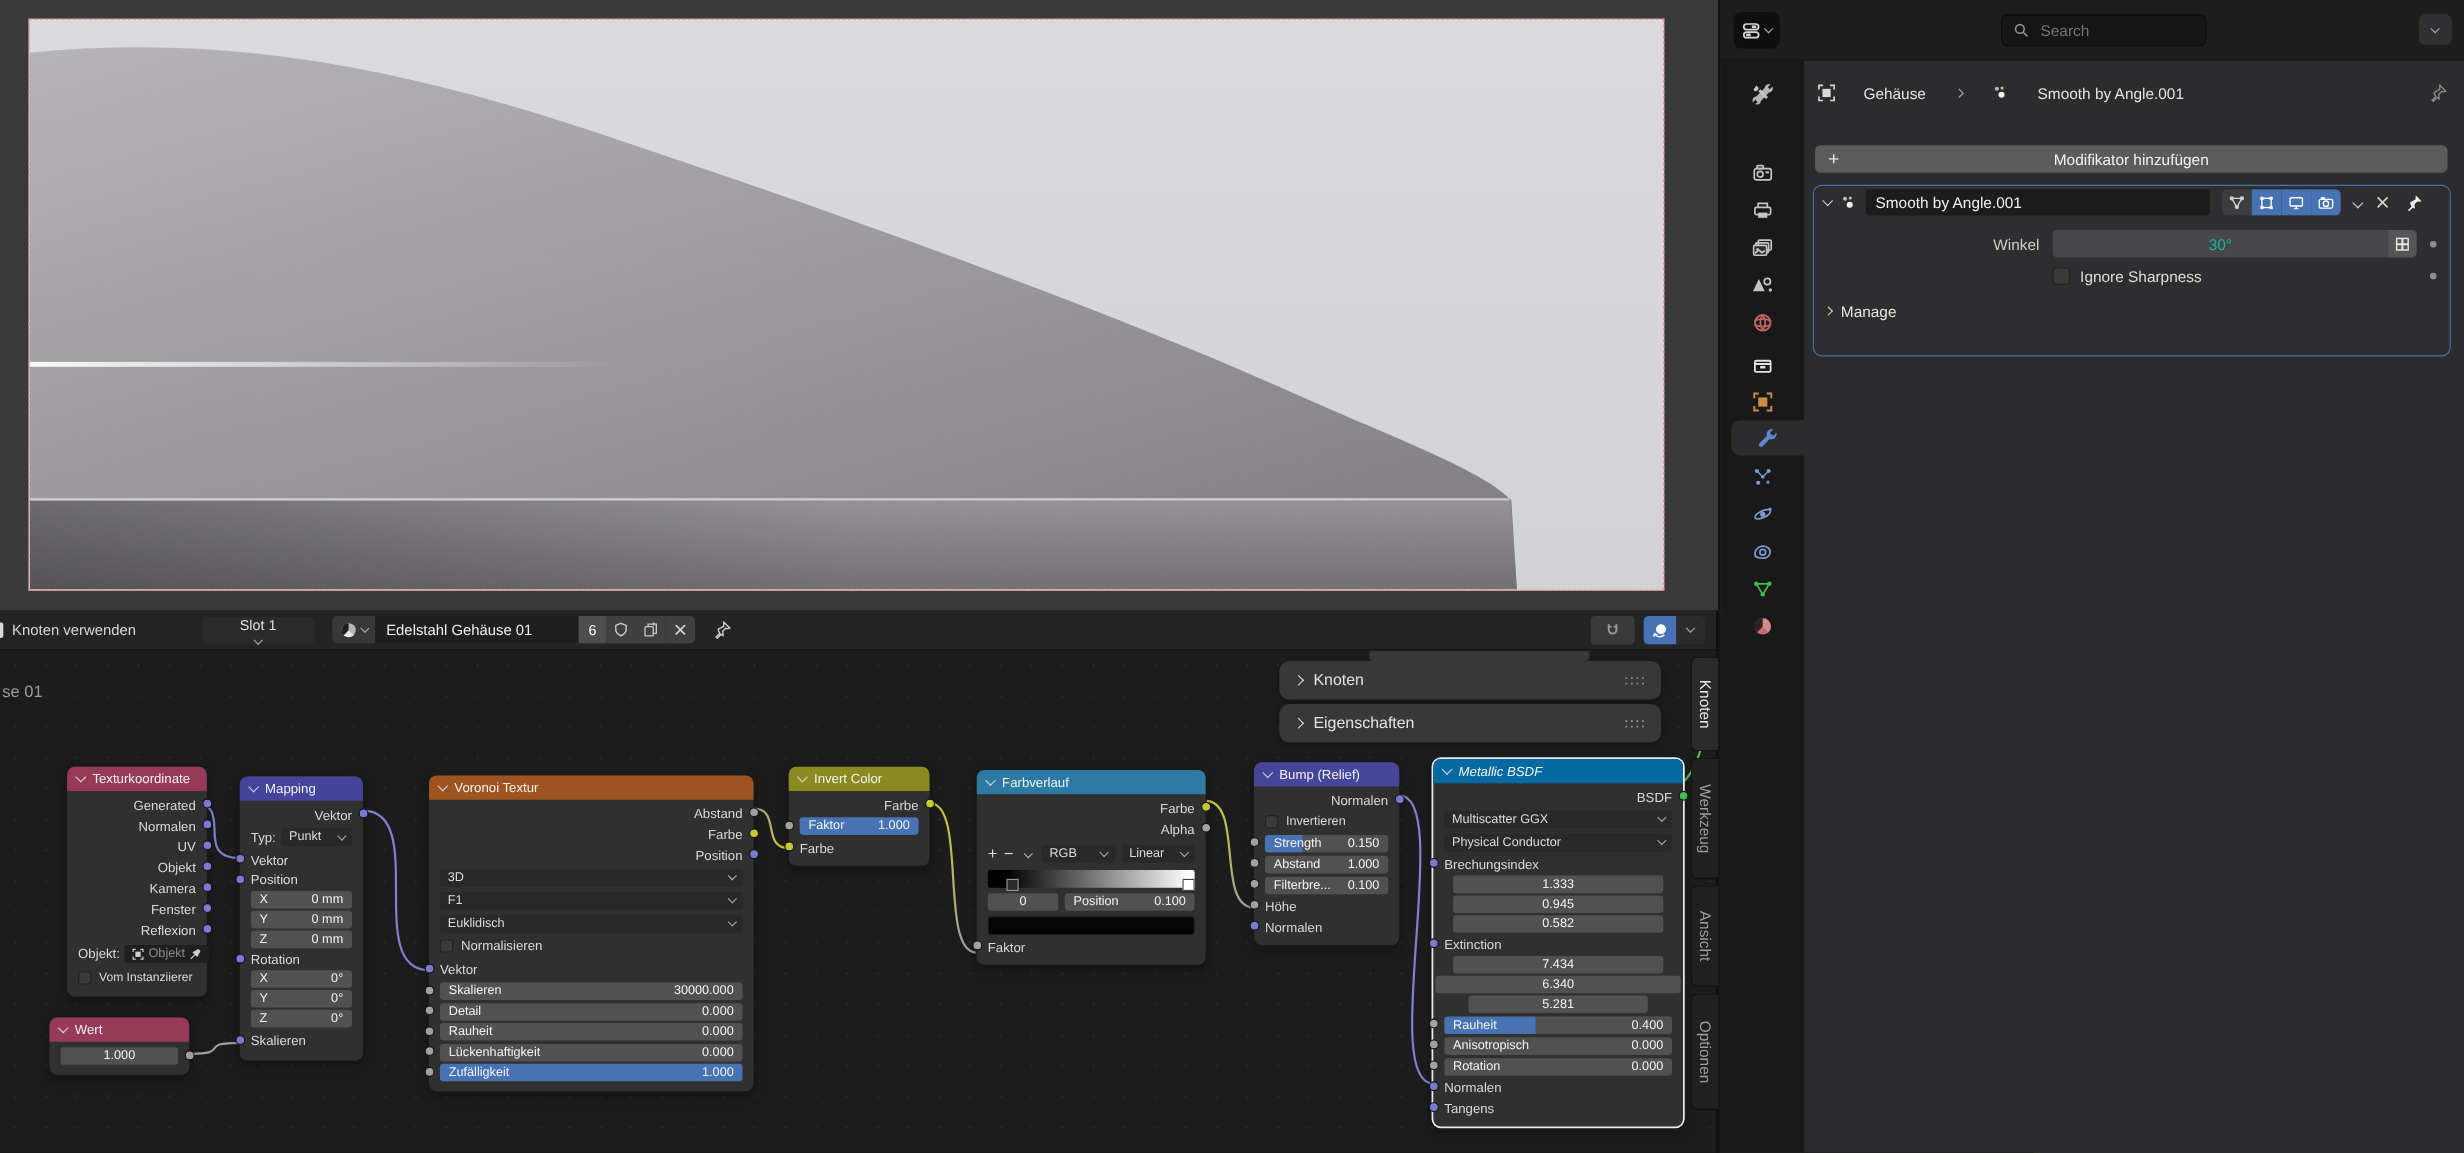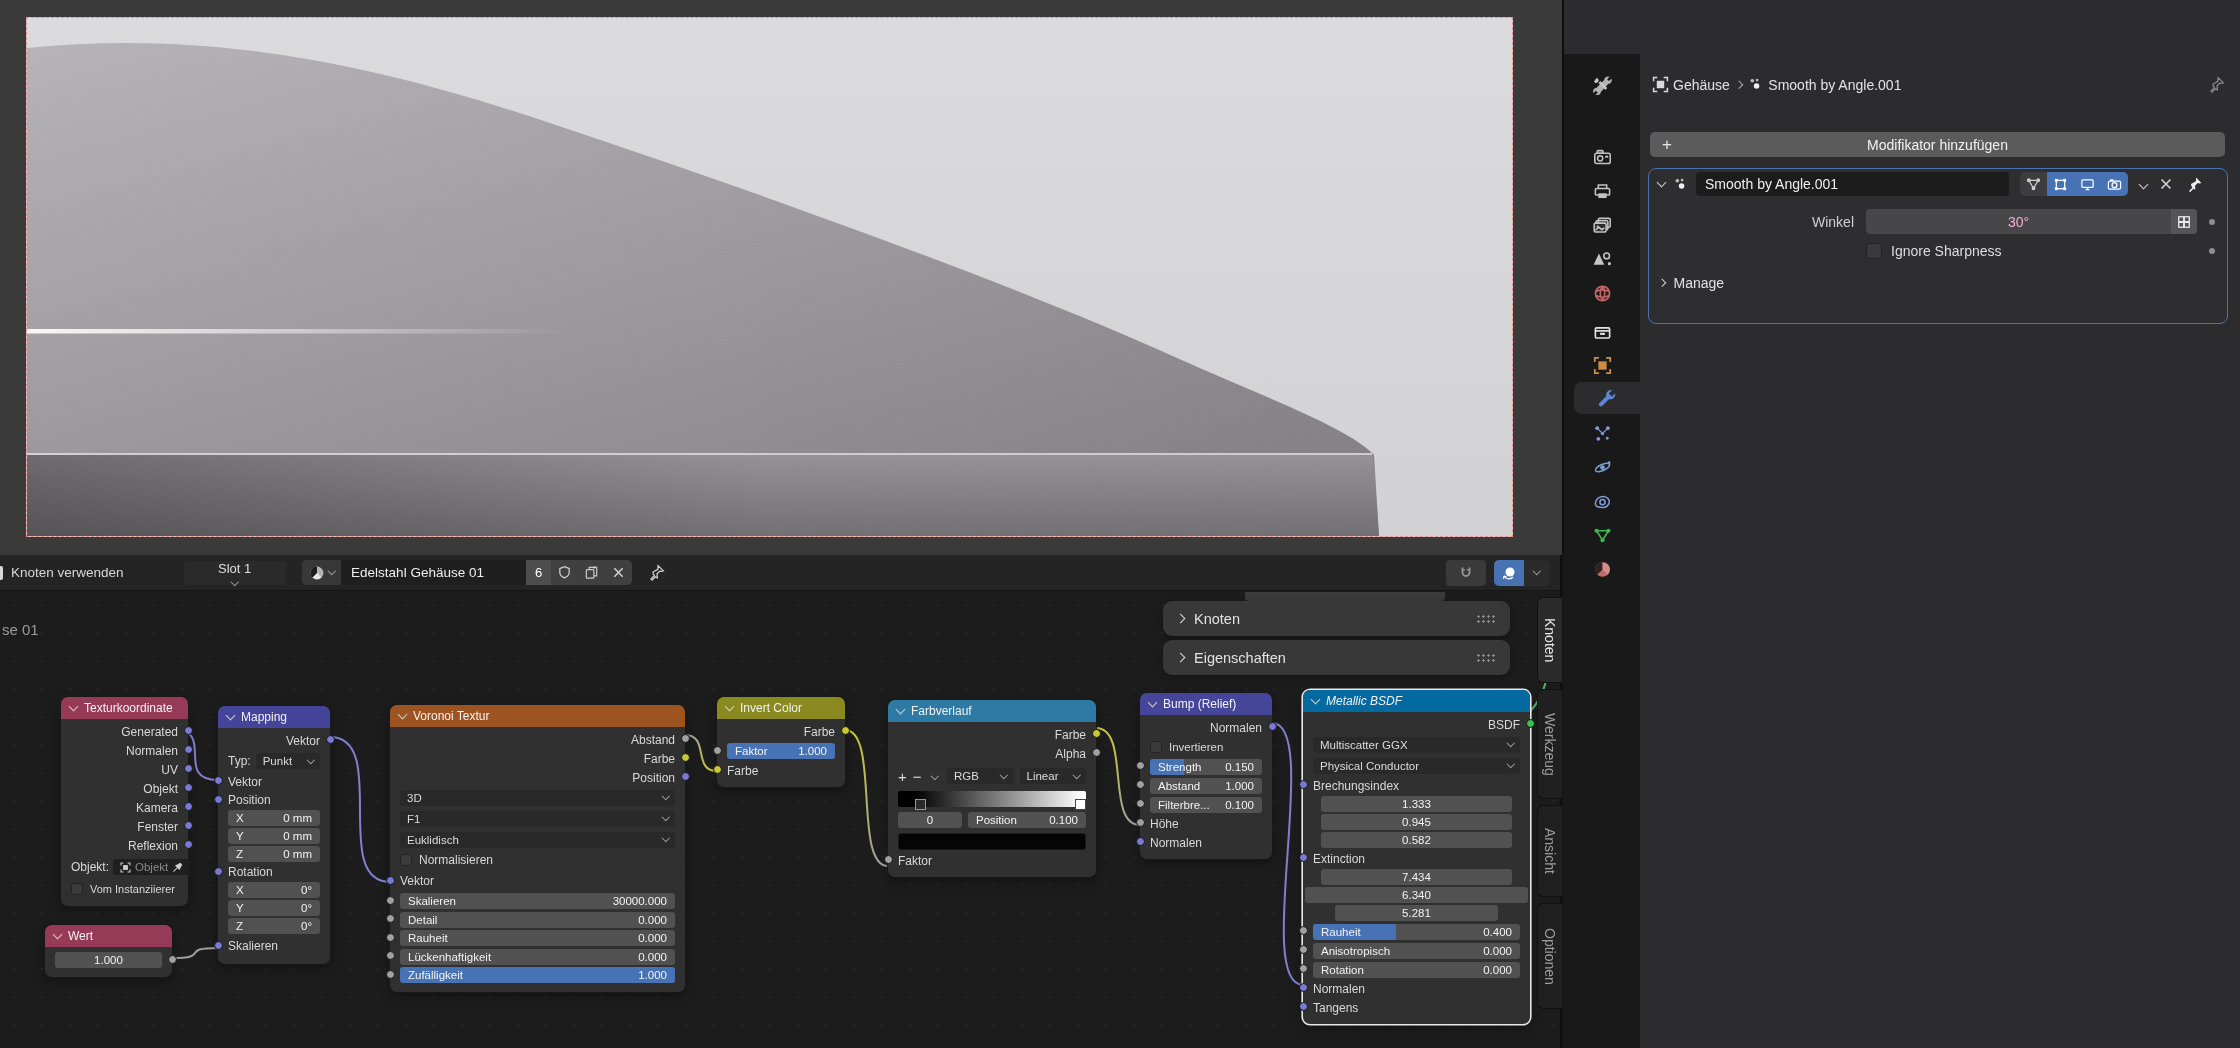--- a/index.html
+++ b/index.html
@@ -52,29 +52,29 @@
 
   
   #props{left:1564px;top:0;width:676px;height:1048px;background:#2c2c2e;}
   #phdr{left:0;top:0;width:676px;height:54px;background:#1d1d1e;border-bottom:1px solid #111;}
   #ptabs{left:0;top:54px;width:76px;height:994px;background:#19191a;}
   .ptab{position:absolute;left:22px;width:32px;height:30px;display:flex;align-items:center;justify-content:center;color:#b9b9b9;}
   .ptab.on{left:10px;width:66px;background:#2c2c2e;border-radius:8px 0 0 8px;color:#6f9fe0;}
   #pmain{left:76px;top:54px;width:600px;height:994px;}
   .searchbox{display:flex;align-items:center;gap:8px;background:#151515;border:1px solid #0c0c0c;border-radius:6px;height:27px;padding:0 10px;color:#8a8a8a;}
   .searchbox input{background:transparent;border:none;outline:none;color:#cfcfcf;font-size:14px;width:120px;font-family:"Liberation Sans",sans-serif;}
-  .crumb{display:flex;align-items:center;gap:4px;font-size:14px;color:#e3e3e3;}
+  .crumb{display:flex;align-items:center;gap:25px;font-size:14px;color:#e3e3e3;}
   .bigbtn{position:absolute;display:flex;align-items:center;justify-content:center;background:#5b5b5b;border-radius:5px;color:#f2f2f2;font-size:14px;}
   #modpanel{position:absolute;border:1px solid #4a72ad;border-radius:8px;background:#2e2e30;}
   .mhdr{display:flex;align-items:center;gap:7px;height:30px;padding:0 9px;}
   .nameinput{background:#1c1c1c;border-radius:4px;height:24px;display:flex;align-items:center;padding:0 9px;color:#efefef;font-size:14px;width:295px;}
   .ibtn{width:27px;height:24px;display:flex;align-items:center;justify-content:center;border-radius:0;background:#3d3d3f;color:#cfcfcf;}
   .ibtn.on{background:#4772b3;color:#fff;}
   .deco{width:6px;height:6px;border-radius:50%;background:#8f8f8f;flex:none;}
-  .valfld{background:#47474a;border-radius:4px 0 0 4px;height:25px;display:flex;align-items:center;justify-content:center;color:#f9a8d4;font-size:14px;}
+  .valfld{background:#47474a;border-radius:4px 0 0 4px;height:25px;display:flex;align-items:center;justify-content:center;color:#14b8a6;font-size:14px;}
   .pcb{width:16px;height:16px;background:#3a3a3c;border:1px solid #222;border-radius:4px;box-sizing:border-box;}
 </style>
 </head>
 <body>
 
 <div id="app">
 
   <div id="viewport" class="abs">
     <div id="camframe" class="abs">
       <svg width="1485" height="518" viewBox="0 0 1485 518">
@@ -679,20 +679,41 @@
       </div>
     <div class="vtab" style="top:250px;height:92px;">
         <span>Ansicht</span>
       </div>
     <div class="vtab" style="top:348px;height:106px;">
         <span>Optionen</span>
       </div>
   </div>
 
   <div id="props" class="abs">
+    <div id="phdr" class="abs">
+      <div class="abs ni" style="left:12px;top:11px;height:33px;background:#0f0f0f;border-radius:7px;padding:0 7px;gap:4px;">
+        <svg class="ic" width="18" height="18" viewBox="0 0 16 16" fill="none" stroke="#d5d5d5" stroke-width="1.4">
+          <rect x="2" y="2.5" width="12" height="4.6" rx="2.3"></rect>
+            <rect x="2" y="9" width="12" height="4.6" rx="2.3"></rect>
+          <rect x="8.5" y="3.7" width="3.6" height="2.2" fill="#d5d5d5" stroke="none"></rect>
+          <rect x="4" y="10.2" width="3.6" height="2.2" fill="#d5d5d5" stroke="none"></rect>
+        </svg>
+        <span class="cv cvsm"></span>
+      </div>
+      <div class="abs searchbox" style="left:255px;top:13px;width:165px;">
+        <svg class="ic" width="15" height="15" viewBox="0 0 16 16" fill="none" stroke="#8f8f8f" stroke-width="1.6">
+          <circle cx="6.7" cy="6.7" r="4.2"></circle>
+            <path d="M10 10 L14 14"></path>
+        </svg>
+        <input type="text" placeholder="Search" style="">
+      </div>
+      <div class="abs ni" style="left:635px;top:13px;width:30px;height:28px;background:#303032;border-radius:6px;justify-content:center;">
+        <span class="cv cvsm"></span>
+      </div>
+    </div>
 
     <div id="ptabs" class="abs">
       <div class="ptab" style="top:16px;">
         <svg class="ic" width="19" height="19" viewBox="0 0 16 16" fill="#c4c4c4">
           <path d="M3.2 1.5 L5 3.3 L4.1 5.2 L2.1 6 L0.8 4.7 Z M4.6 5.8 L10.5 11.7 L12 10.2 L6.1 4.3 Z"></path>
           <path d="M12.8 6.8 a3.2 3.2 0 0 0 2.7-4.5 l-2 2 -1.6-1.6 2-2 a3.2 3.2 0 0 0-4.5 2.7 L3 9.8 a3.2 3.2 0 0 0-2.6 4.6 l2-2 1.6 1.6 -2 2 a3.2 3.2 0 0 0 4.6-2.6 Z" opacity="0.9"></path>
         </svg>
       </div>
       <div class="ptab" style="top:88px;">
         <svg class="ic" width="19" height="19" viewBox="0 0 16 16" fill="none" stroke="#c4c4c4" stroke-width="1.3">

